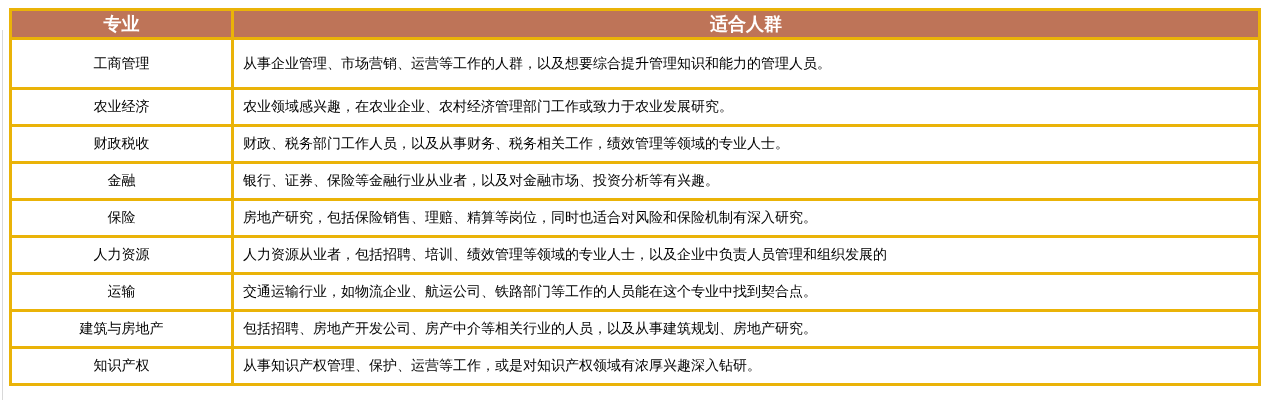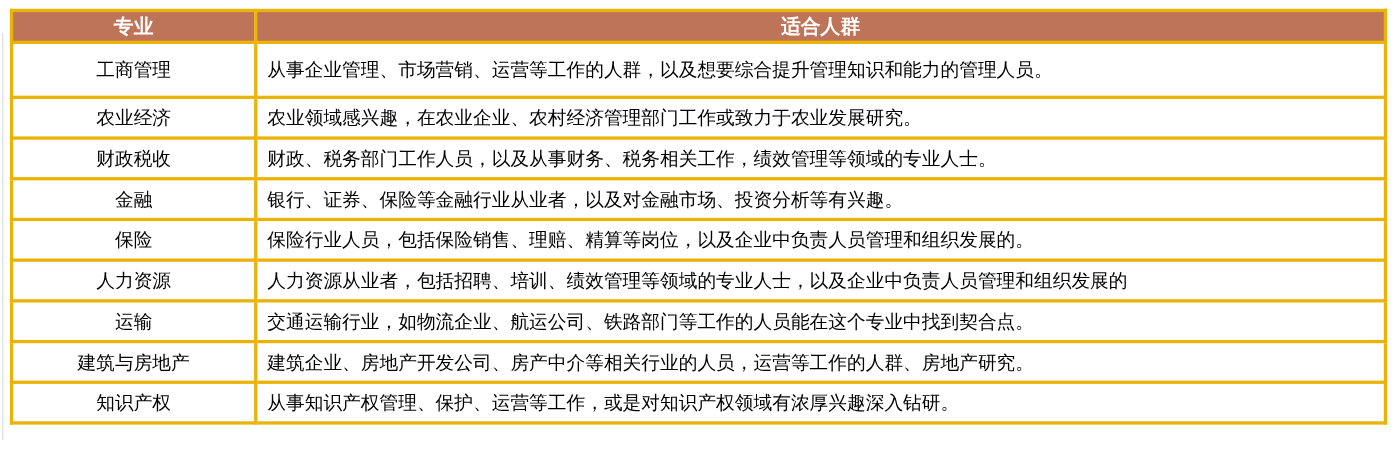--- a/index.html
+++ b/index.html
@@ -39,21 +39,21 @@
     background: var(--header-bg, #be7458);
     color: var(--header-text, #ffffff);
     font-weight: bold;
     font-size: 18px;
     text-align: center;
     padding: 0;
   }
   table.majors td {
     background: #ffffff;
     color: #000000;
-    font-size: 17px;
+    font-size: 14px;
     height: 34px;
     padding: 0;
   }
   table.majors td.major {
     text-align: center;
   }
   table.majors td.audience {
     text-align: left;
     padding: 0 4px 0 9px;
   }
@@ -97,33 +97,33 @@
         <tr>
           <td class="major">财政税收</td>
           <td class="audience">财政、税务部门工作人员，以及从事财务、税务相关工作，绩效管理等领域的专业人士。</td>
         </tr>
         <tr>
           <td class="major">金融</td>
           <td class="audience">银行、证券、保险等金融行业从业者，以及对金融市场、投资分析等有兴趣。</td>
         </tr>
         <tr>
           <td class="major">保险</td>
-          <td class="audience">保险行业人员，包括保险销售、理赔、精算等岗位，以及企业中负责人员管理和组织发展的。</td>
+          <td class="audience">房地产研究，包括保险销售、理赔、精算等岗位，同时也适合对风险和保险机制有深入研究。</td>
         </tr>
         <tr>
           <td class="major">人力资源</td>
           <td class="audience">人力资源从业者，包括招聘、培训、绩效管理等领域的专业人士，以及企业中负责人员管理和组织发展的</td>
         </tr>
         <tr>
           <td class="major">运输</td>
           <td class="audience">交通运输行业，如物流企业、航运公司、铁路部门等工作的人员能在这个专业中找到契合点。</td>
         </tr>
         <tr>
           <td class="major">建筑与房地产</td>
-          <td class="audience">建筑企业、房地产开发公司、房产中介等相关行业的人员，运营等工作的人群、房地产研究。</td>
+          <td class="audience">包括招聘、房地产开发公司、房产中介等相关行业的人员，以及从事建筑规划、房地产研究。</td>
         </tr>
         <tr>
           <td class="major">知识产权</td>
           <td class="audience">从事知识产权管理、保护、运营等工作，或是对知识产权领域有浓厚兴趣深入钻研。</td>
         </tr>
       </tbody>
     </table>
   </div>
 </div>
 

